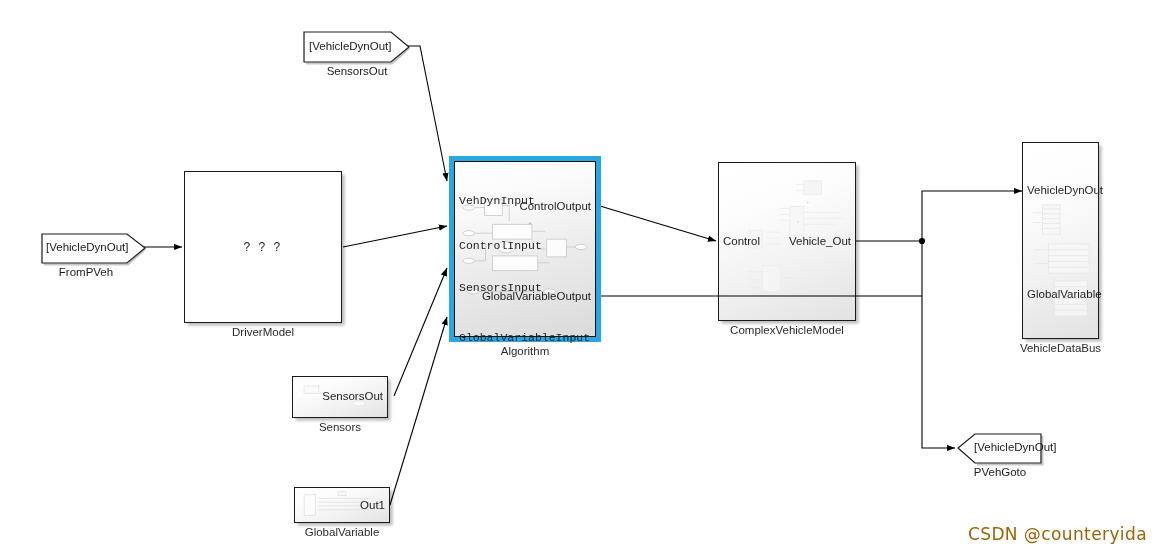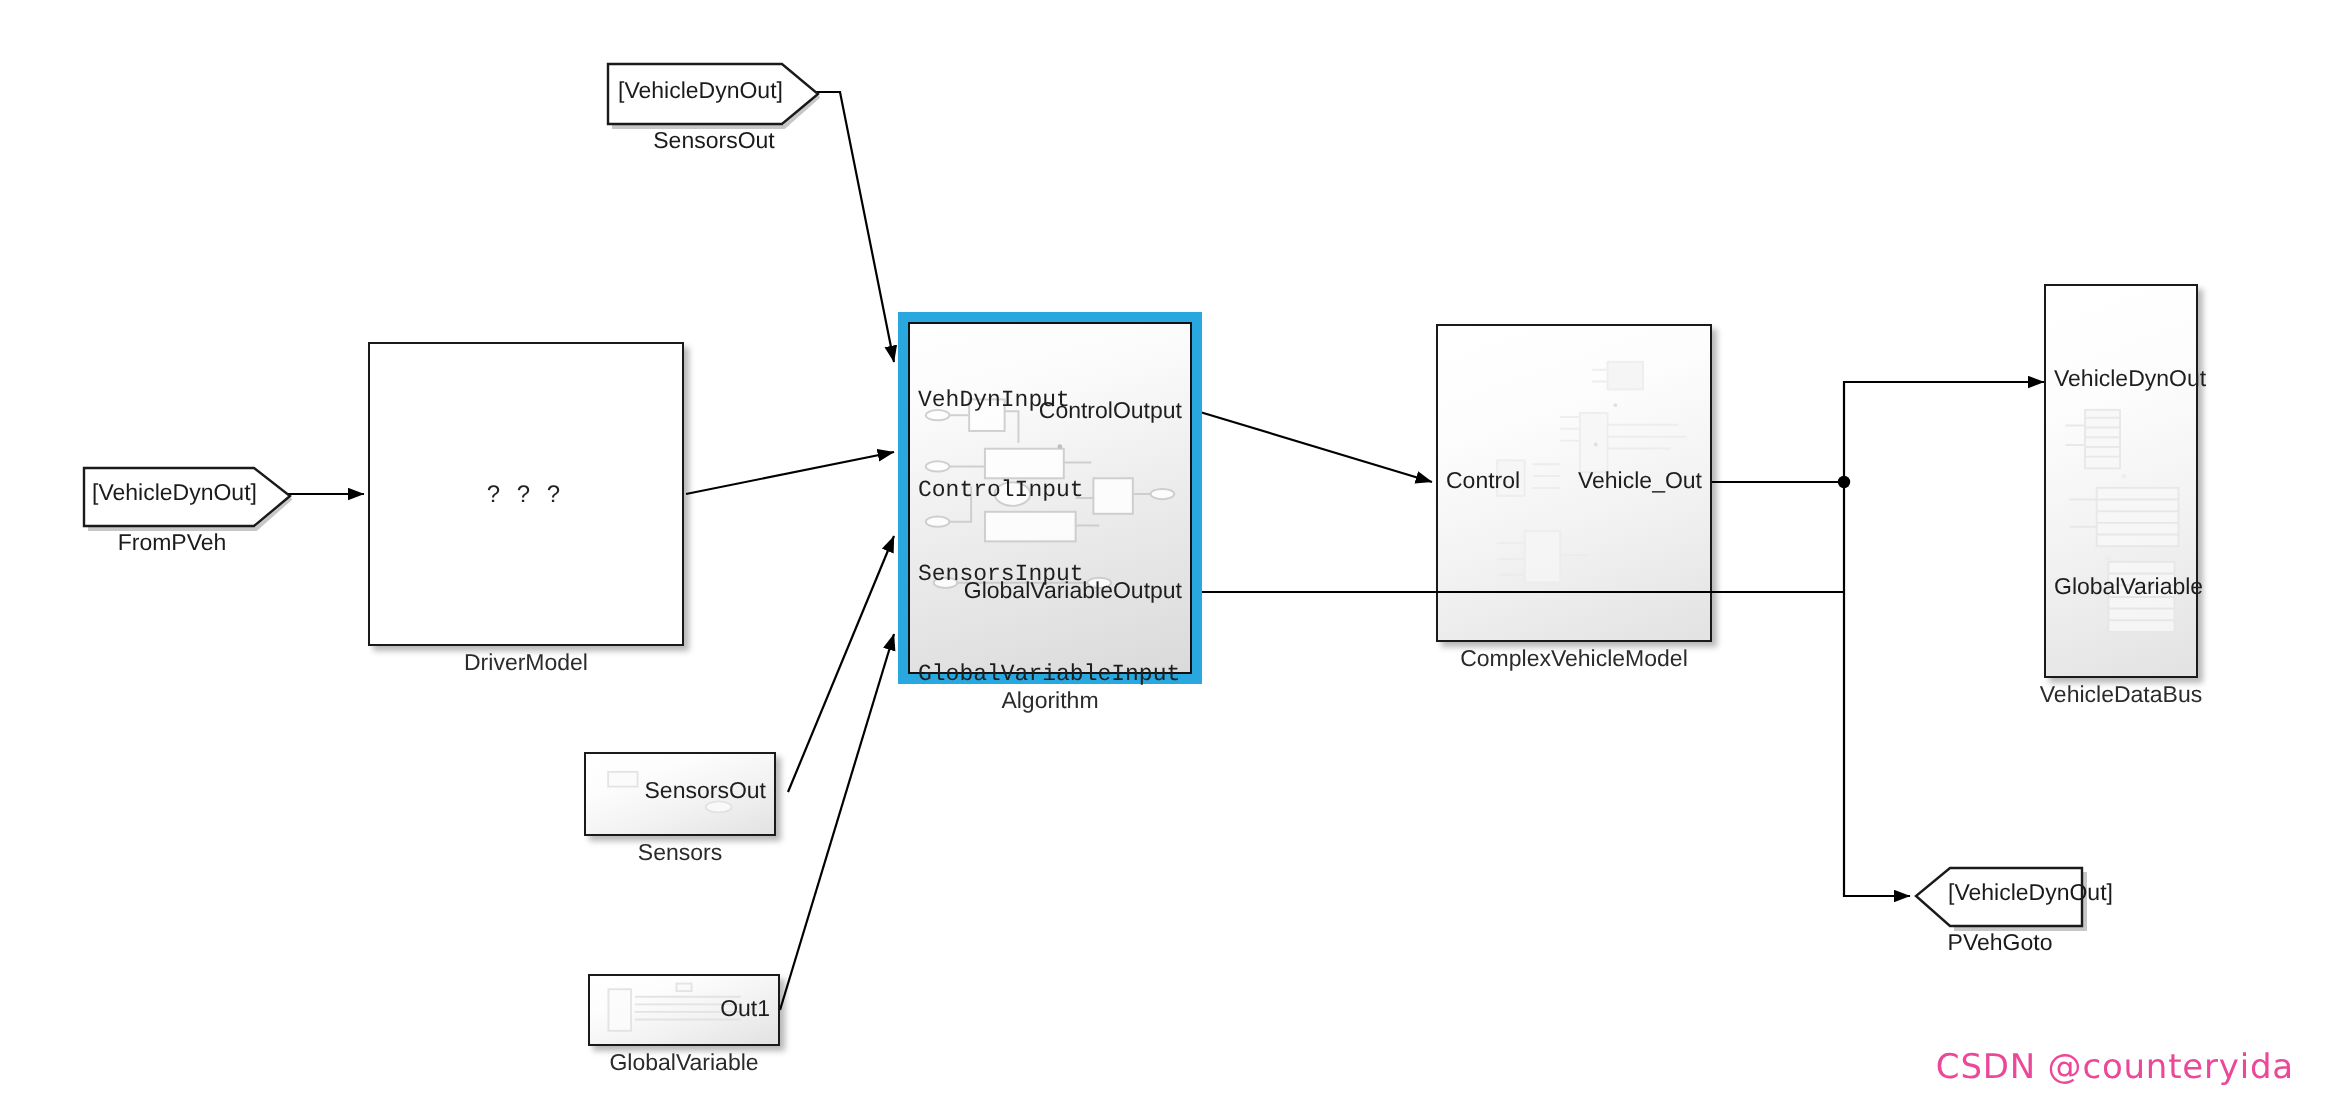--- a/index.html
+++ b/index.html
@@ -139,21 +139,21 @@
     white-space: nowrap;
     line-height: 13px;
   }
 
   
   #watermark {
     position: absolute;
     right: 18px;
     bottom: 12px;
     font-size: 17px;
-    color: #ec4899;
+    color: #a16207;
     letter-spacing: 0.4px;
     z-index: 4;
     user-select: none;
     font-family: "DejaVu Sans", sans-serif;
   }
 </style>
 </head>
 <body>
 
 <div id="canvas">

